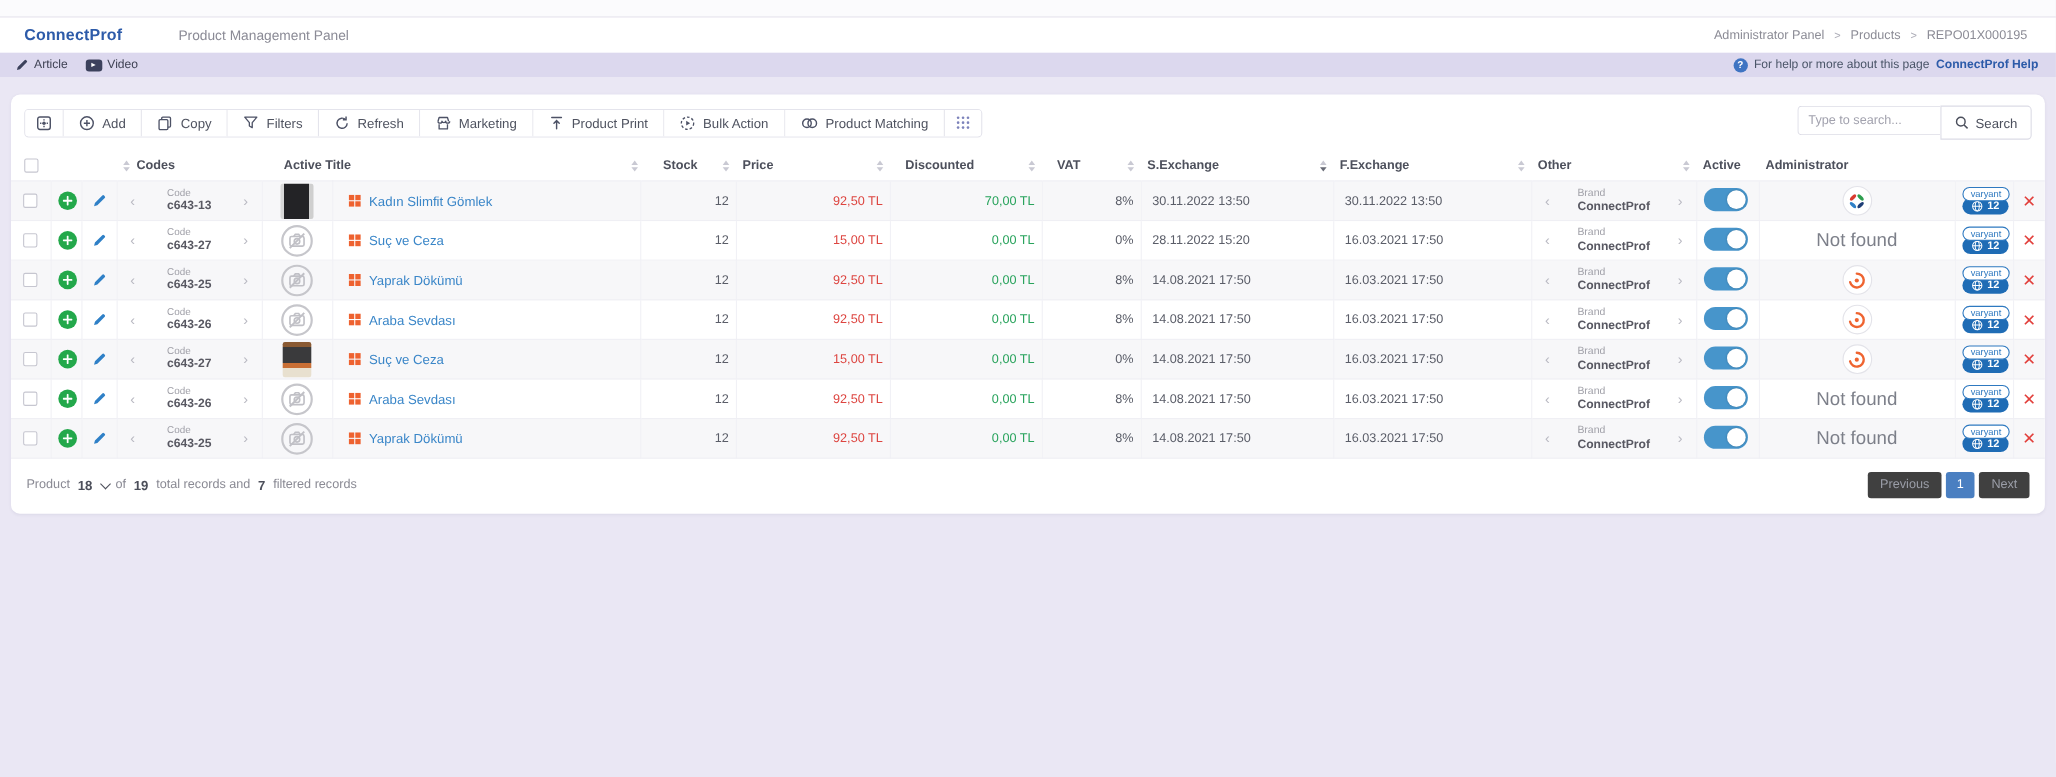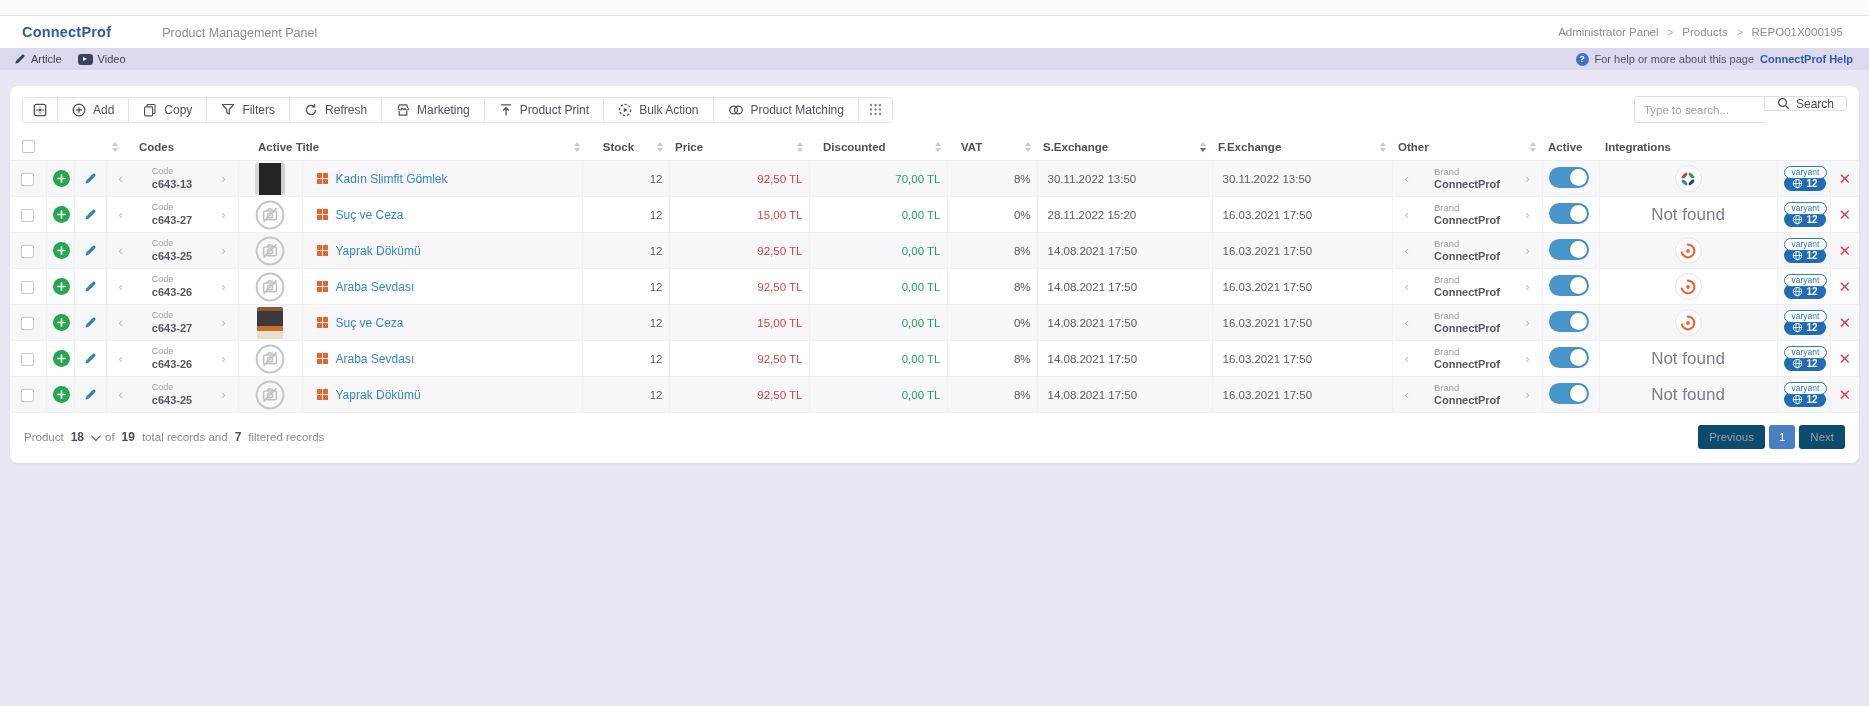--- a/index.html
+++ b/index.html
@@ -47,29 +47,29 @@
   .btn-group { display:flex; border:1px solid #e4e4ec; border-radius:4px; overflow:hidden; background:#fff; }
   .tbtn { display:flex; align-items:center; gap:7px; padding:5px 14px; font-size:12px;
     color:#4f5360; background:#fff; border:none; border-right:1px solid #e4e4ec; cursor:pointer; }
   .tbtn:last-child { border-right:none; }
   .tbtn.icon-only { padding:5px 10px; }
   .search-group { display:flex; }
   .search-group input { width:130px; height:27px; border:1px solid #dcdce6; border-right:none;
     border-radius:4px 0 0 4px; padding:0 9px; font-size:11.5px; color:#6a6a75; outline:none;
     font-family:"Liberation Sans", sans-serif; }
   .search-group input::placeholder { color:#a2a2ae; }
-  .search-btn { height:15px; border:1px solid #dcdce6; border-radius:0 4px 4px 0; background:#fff;
+  .search-btn { height:31px; border:1px solid #dcdce6; border-radius:0 4px 4px 0; background:#fff;
     display:flex; align-items:center; gap:6px; padding:0 12px; font-size:12px; color:#4b4f5c; cursor:pointer; }
 
   
   table { width:1849px; border-collapse:collapse; table-layout:fixed; margin-top:6px; }
   thead th { font-size:11.5px; color:#4d505c; font-weight:700; text-align:left;
     padding:7px 6px; border-bottom:1px solid #ececf2; height:27px; }
   .th-flex { display:flex; align-items:center; justify-content:space-between; }
-  .th-left { display:flex; align-items:center; gap:21px; }
+  .th-left { display:flex; align-items:center; gap:6px; }
   .sort { display:flex; flex-direction:column; gap:2px; align-items:center; cursor:pointer; }
   .sort i { width:0; height:0; border-left:3.5px solid transparent; border-right:3.5px solid transparent; display:block; }
   .sort .up { border-bottom:4px solid #c9c9d3; }
   .sort .down { border-top:4px solid #c9c9d3; }
   .sort .down.on { border-top-color:#686b76; }
   tbody td { border-bottom:1px solid #efeff4; border-right:1px solid #f1f1f6; font-size:11.5px;
     color:#5a5d68; height:36px; padding:0 6px; }
   tbody td:last-child { border-right:none; }
   tbody tr.stripe { background:#f7f7f9; }
   .center { text-align:center; }
@@ -110,21 +110,21 @@
     font-family:"DejaVu Sans", sans-serif; }
   .del-x::before { content:"✕"; }
 
   
   .tfooter { display:flex; justify-content:space-between; align-items:center; padding:12px 14px 14px; }
   .showing { display:flex; align-items:center; gap:7px; font-size:11.5px; color:#8a8a94; }
   .showing b { color:#4c4f5a; font-size:12px; }
   .sel-caret { width:7px;height:7px;border-right:1.6px solid #4c4f5a;border-bottom:1.6px solid #4c4f5a;
     transform:rotate(45deg) translateY(-2px); display:inline-block; cursor:pointer; }
   .pager { display:flex; gap:4px; align-items:center; }
-  .pg-btn { background:#0c4a6e; color:#9b9ea8; font-size:11.5px; padding:6px 11px;
+  .pg-btn { background:#404040; color:#9b9ea8; font-size:11.5px; padding:6px 11px;
     border-radius:3px; border:none; cursor:pointer; }
   .pg-active { background:#4a7fc1; color:#fff; padding:6px 10px; }
   svg { display:block; }
 </style>
 </head>
 <body>
 
 <div class="top-edge"></div>
 
 <div class="topbar">
@@ -379,21 +379,21 @@
           <th>
             <div class="th-flex">
               <span>Other</span>
               <span class="sort">
                   <i class="up"></i>
                   <i class="down"></i>
                 </span>
             </div>
           </th>
           <th><span>Active</span></th>
-          <th><span>Integrations</span></th>
+          <th><span>Administrator</span></th>
           <th></th>
             <th></th>
         </tr>
       </thead>
       <tbody>
           <tr class="stripe">
         <td class="center"><span class="cb"></span></td>
         <td class="center">
           <span class="plus-circle">
             <svg width="9" height="9" viewBox="0 0 9 9" stroke="#fff" stroke-width="1.6" stroke-linecap="round">

